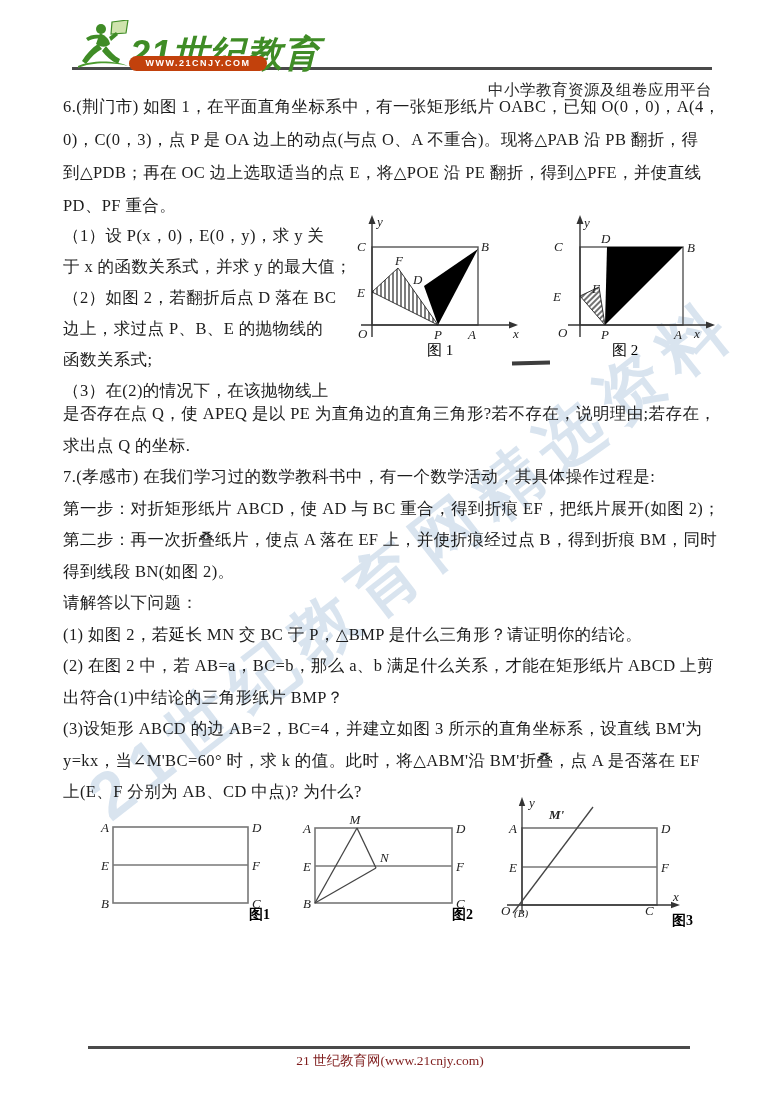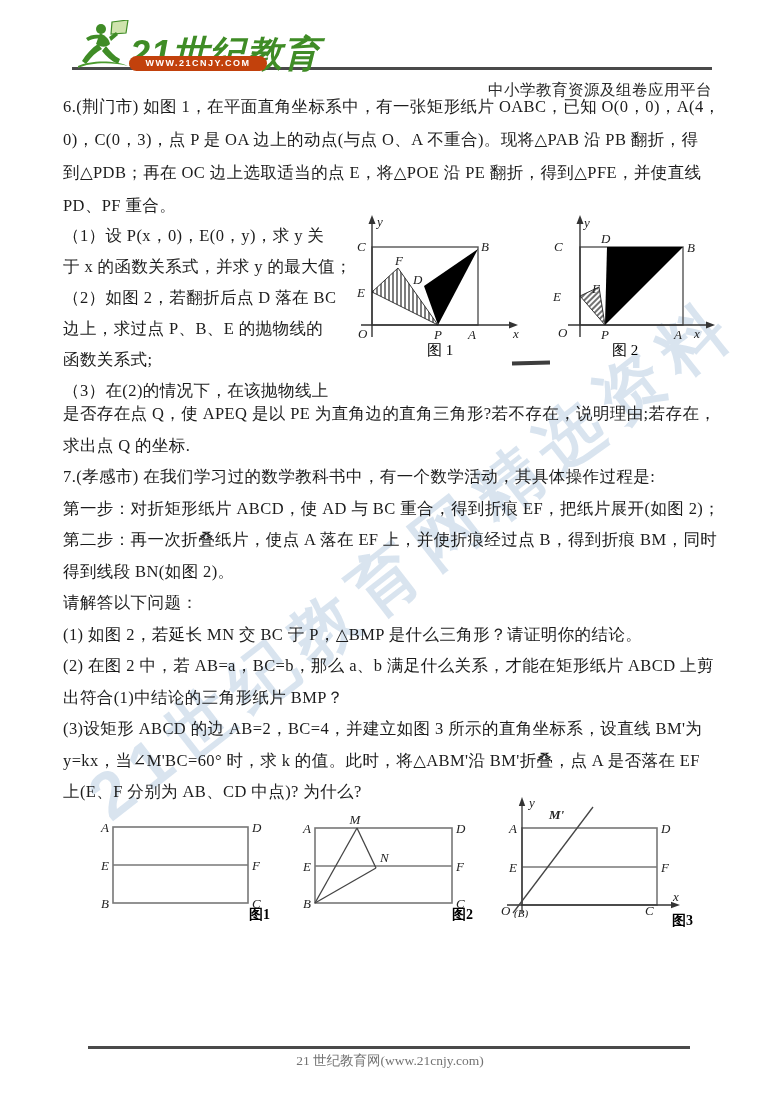--- a/index.html
+++ b/index.html
@@ -30,21 +30,21 @@
   .fig{position:absolute;z-index:1;}
   .figcap{position:absolute;z-index:1;text-align:center;font-size:15px;color:#000000;}
   .figcap.bold{font-weight:bold;font-size:14px;text-align:right;}
   svg text{font-family:"Liberation Serif","DejaVu Serif",serif;font-style:italic;font-size:13px;fill:#222;}
   svg text.small{font-size:11px;}
   .artifact{position:absolute;left:512px;top:361px;width:38px;height:4px;background:#3d3d3d;
             transform:rotate(-1.5deg);z-index:1;}
   
   .ftr-rule{position:absolute;left:88px;top:1046px;width:602px;height:2.5px;background:#4a4a4a;z-index:1;}
   .ftr-text{position:absolute;left:0;top:1052px;width:780px;text-align:center;font-size:13.5px;
-            color:#737373;z-index:1;}
+            color:#7f1d1d;z-index:1;}
 </style>
 </head>
 <body>
 
 <div class="page">
 
   <div class="watermark">21世纪教育网精选资料</div>
 
   <div class="hdr-rule"></div>
   <div class="logo">

